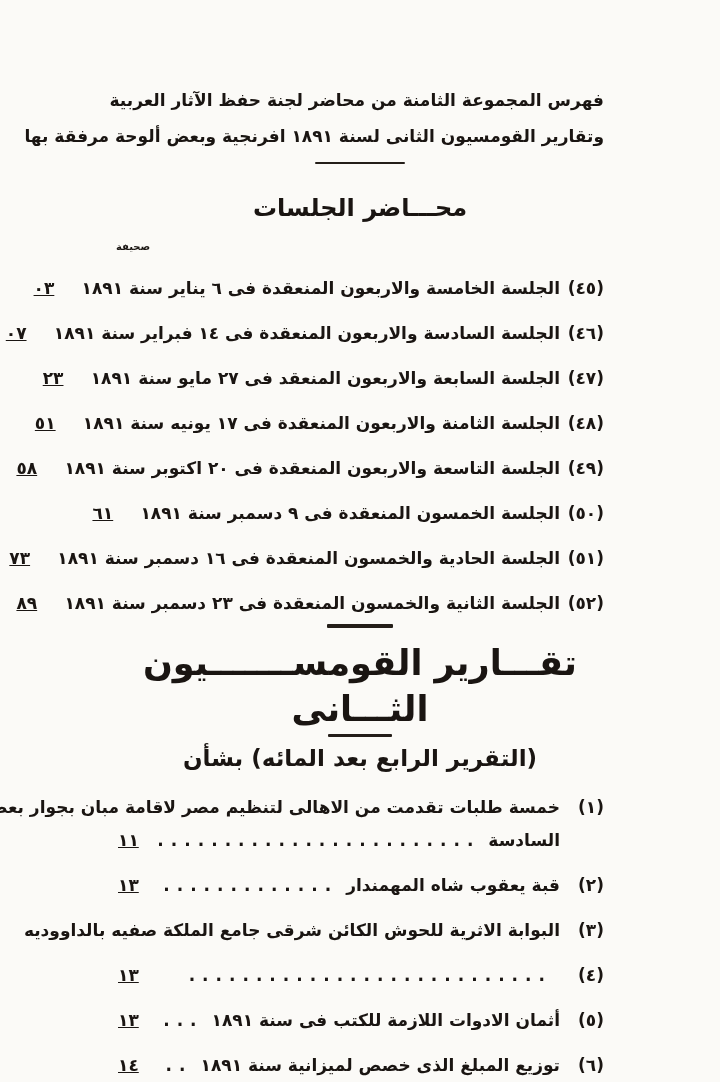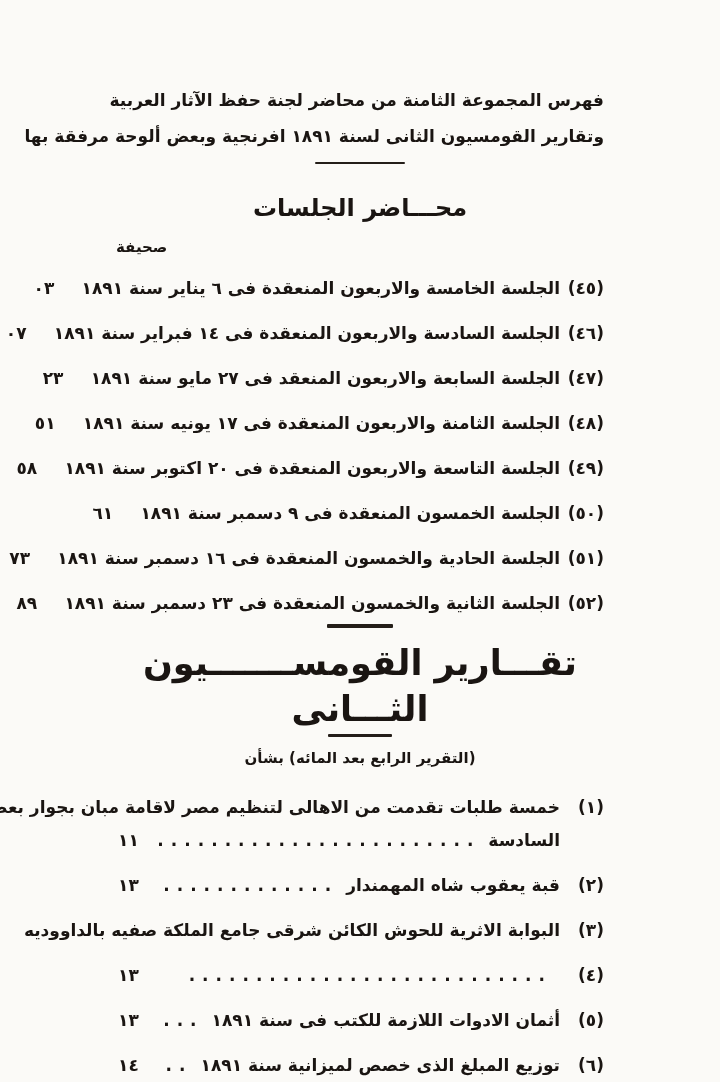--- a/index.html
+++ b/index.html
@@ -37,28 +37,28 @@
   }
   h2.reports-title {
     margin: 12px 0 2px 0;
     text-align: center;
     font-size: 35px;
     line-height: 46px;
     font-weight: 700;
   }
   .page-col-label {
     text-align: left;
-    font-size: 15px;
+    font-size: 10px;
     font-weight: 700;
     line-height: 26px;
     margin-top: 2px;
   }
   .subtitle {
     text-align: center;
-    font-size: 15px;
+    font-size: 23px;
     font-weight: 700;
     line-height: 30px;
     margin: 4px 0 4px 0;
   }
   .toc { font-size: 17px; font-weight: 700; }
   .toc-row {
     display: flex;
     align-items: baseline;
     line-height: 33px;
     white-space: nowrap;
@@ -75,20 +75,21 @@
     white-space: nowrap;
     letter-spacing: 7px;
     margin: 0 8px 0 6px;
     min-width: 0;
   }
   .pg {
     flex: none;
     width: 34px;
     text-align: left;
     padding-left: 2px;
+    text-decoration: underline;
   }
   .spacer { flex: none; width: 44px; }
   .toc2 { margin-top: 6px; }
 </style>
 </head>
 <body>
 
 <div class="page">
 
   <div class="header">

